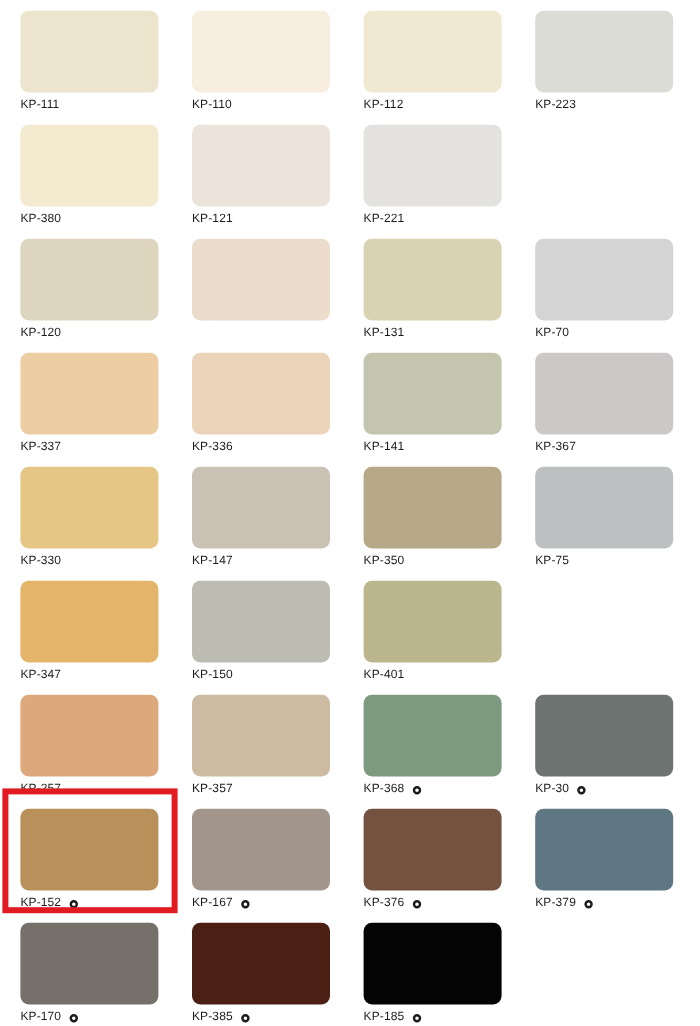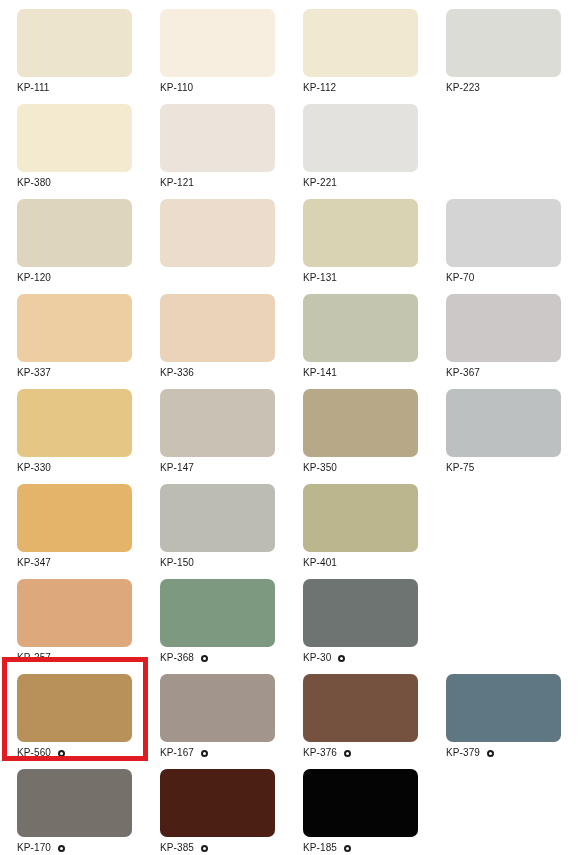--- a/index.html
+++ b/index.html
@@ -229,39 +229,45 @@
       </div>
     </div>
     <div class="swatch-row">
       <div class="swatch-cell">
         <div class="swatch-chip" style="background-color: rgb(221, 169, 124);"></div>
         <div class="swatch-meta">
           <span class="swatch-label">KP-257</span>
         </div>
       </div>
       <div class="swatch-cell">
+        <div class="swatch-chip" style="background-color: rgb(204, 187, 162);"></div>
+        <div class="swatch-meta">
+          <span class="swatch-label">KP-357</span>
+        </div>
+      </div>
+      <div class="swatch-cell">
         <div class="swatch-chip" style="background-color: rgb(125, 154, 128);"></div>
         <div class="swatch-meta">
           <span class="swatch-label">KP-368</span>
           <span class="swatch-dot-icon"></span>
         </div>
       </div>
       <div class="swatch-cell">
         <div class="swatch-chip" style="background-color: rgb(110, 116, 114);"></div>
         <div class="swatch-meta">
           <span class="swatch-label">KP-30</span>
           <span class="swatch-dot-icon"></span>
         </div>
       </div>
     </div>
     <div class="swatch-row">
       <div class="swatch-cell">
         <div class="swatch-chip" style="background-color: rgb(184, 145, 90);"></div>
         <div class="swatch-meta">
-          <span class="swatch-label">KP-560</span>
+          <span class="swatch-label">KP-152</span>
           <span class="swatch-dot-icon"></span>
         </div>
       </div>
       <div class="swatch-cell">
         <div class="swatch-chip" style="background-color: rgb(162, 150, 140);"></div>
         <div class="swatch-meta">
           <span class="swatch-label">KP-167</span>
           <span class="swatch-dot-icon"></span>
         </div>
       </div>

